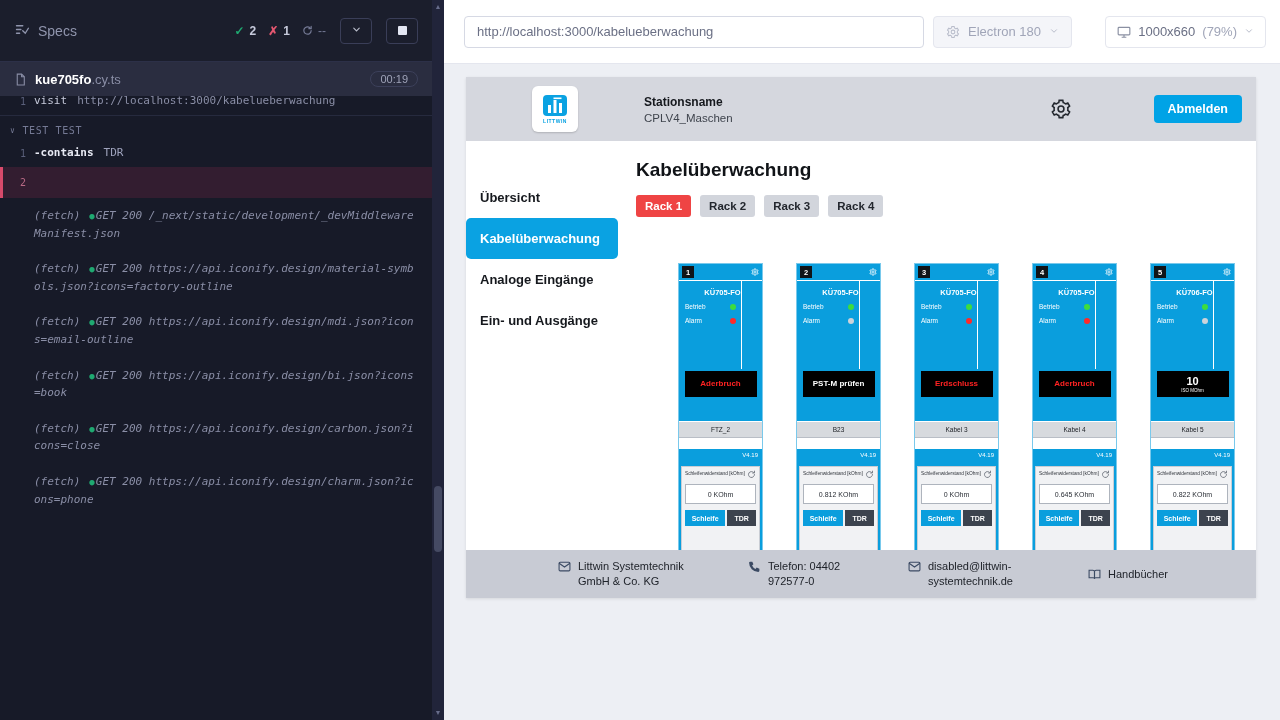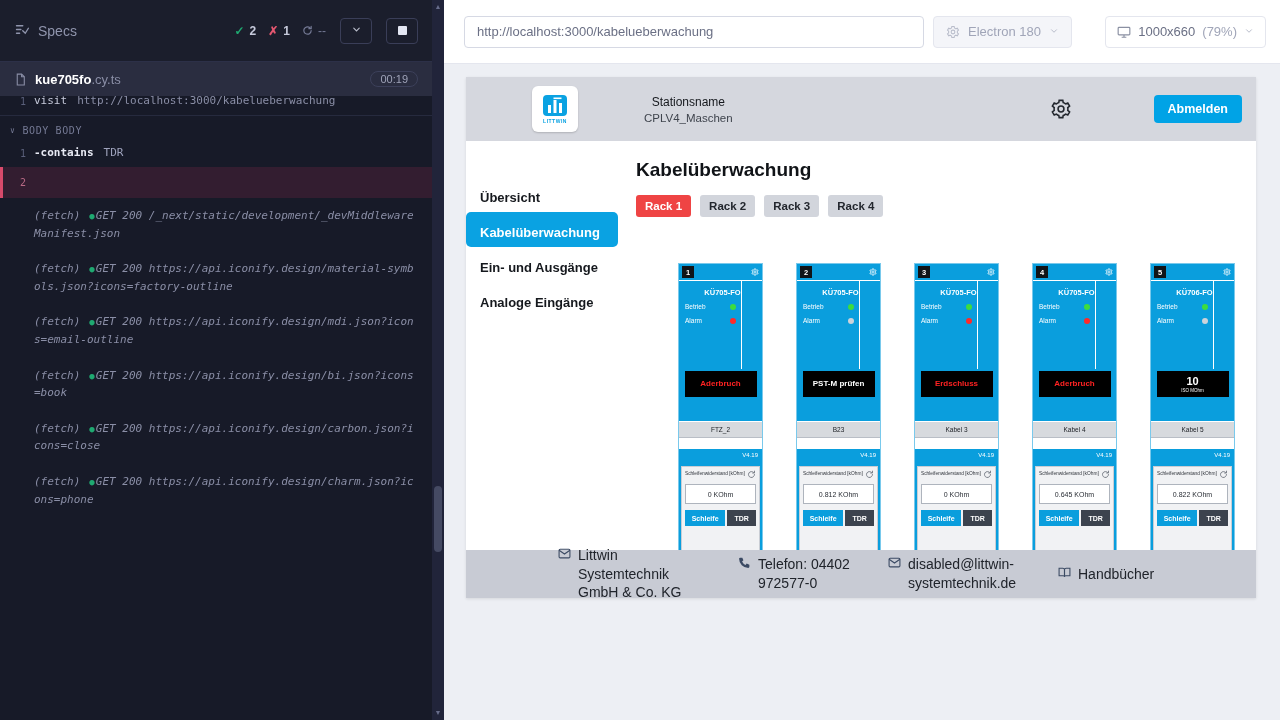--- a/index.html
+++ b/index.html
@@ -87,30 +87,30 @@
   .app { position:absolute; left:22px; top:13px; width:790px; height:521px; background:#fff;
          overflow:hidden; box-shadow:0 1px 3px rgba(0,0,0,.10); }
 
   .app-header { height:64px; background:#d5d7de; display:flex; align-items:center; }
   .logo-wrap { width:152px; flex:none; display:flex; justify-content:center; padding-left:26px; }
   .logo-box { width:46px; height:46px; background:#fff; border-radius:6px;
               box-shadow:0 1px 2px rgba(0,0,0,.18); display:flex; flex-direction:column;
               align-items:center; justify-content:center; gap:2px; }
   .logo-text { font-size:5px; font-weight:bold; color:#0aa2e2; letter-spacing:.5px; }
   .station { margin-left:26px; }
-  .station-label { font-size:12px; font-weight:normal; color:#15181d;text-align:center; }
+  .station-label { font-size:12px; font-weight:bold; color:#15181d; }
   .station-value { font-size:11.5px; color:#3f444d; margin-top:3px; }
   .hdr-gear { margin-left:auto; margin-right:82px; color:#23272e; cursor:pointer; display:flex; }
   .logout-btn { margin-right:14px; background:#00a3e6; color:#fff; border:none; border-radius:4px;
                 font-size:12.5px; font-weight:bold; padding:7px 14px; cursor:pointer;
                 font-family:"Liberation Sans",sans-serif; }
 
   .app-body { display:flex; height:457px; }
   .nav { width:152px; flex:none; padding-top:36px; background:#fff; }
-  .nav-item { font-size:13px; font-weight:bold; color:#15181d; padding:13px 8px 7px 14px; cursor:pointer; }
+  .nav-item { font-size:13px; font-weight:bold; color:#15181d; padding:13px 8px 13px 14px; cursor:pointer; }
   .nav-item.active { background:#0aa2e2; color:#fff; border-radius:5px; }
   .content { flex:1; padding:18px 0 0 18px; }
   .page-title { font-size:19px; font-weight:bold; color:#101317; }
   .tabs { display:flex; gap:9px; margin-top:14px; }
   .tab { font-size:11.5px; font-weight:bold; padding:5px 9px; border-radius:3px; background:#d2d5dc;
          color:#23272e; cursor:pointer; }
   .tab.active { background:#ef4444; color:#fff; }
 
   .cards { display:flex; gap:33px; margin-left:42px; margin-top:46px; }
   .card { width:85px; height:300px; flex:none; background:#0a9edd; border:1px solid #79c9ec;
@@ -145,22 +145,22 @@
   .refresh-icon { color:#7a8089; display:flex; cursor:pointer; }
   .meas-value { margin-top:5px; height:20px; background:#fff; border:1px solid #aeb4bd;
                 display:flex; align-items:center; justify-content:center; font-size:7px; color:#2a2e35; }
   .meas-btns { display:flex; gap:2px; margin-top:6px; }
   .btn-schleife { flex:1.4; height:16px; background:#0a9edd; color:#fff; font-size:7px;
                   font-weight:bold; display:flex; align-items:center; justify-content:center; cursor:pointer; }
   .btn-tdr { flex:1; height:16px; background:#3c434e; color:#fff; font-size:7px; font-weight:bold;
              display:flex; align-items:center; justify-content:center; cursor:pointer; }
 
   .app-footer { position:absolute; left:0; right:0; bottom:0; height:48px; background:#c8cbd4;
-                display:flex; align-items:center; gap:38px; padding-left:92px;
-                font-size:14px; color:#20242b; }
+                display:flex; align-items:center; gap:48px; padding-left:92px;
+                font-size:11px; color:#20242b; }
   .f-item { display:flex; gap:7px; align-items:flex-start; }
   .f-icon { color:#3b4a63; display:flex; padding-top:1px; }
   .f-text { line-height:1.35; }
   .f-w1 { width:122px; } .f-w2 { width:92px; } .f-w3 { width:112px; }
 </style>
 </head>
 <body>
 
 <div class="root">
 
@@ -220,21 +220,21 @@
     </div>
 
     <div class="cmd-log">
       <div class="cmd-row cmd-visit">
         <span class="num">1</span>
         <span><span class="cmd">visit</span><span class="arg">http://localhost:3000/kabelueberwachung</span></span>
       </div>
 
       <div class="section-head">
         <span class="sec-chev">∨</span>
-        <span>BODY BODY</span>
+        <span>TEST TEST</span>
       </div>
 
       <div class="cmd-row cmd-contains">
         <span class="num">1</span>
         <span><span class="cmd">-contains</span><span class="arg">TDR</span></span>
       </div>
 
       <div class="assert-block">
         <span class="num">2</span>
       </div>
@@ -335,22 +335,22 @@
                 <path d="M19.4 13.5a7.6 7.6 0 0 0 0-3l2-1.6-2-3.4-2.4 1a7.6 7.6 0 0 0-2.6-1.5L14 2.6h-4l-.4 2.4a7.6 7.6 0 0 0-2.6 1.5l-2.4-1-2 3.4 2 1.6a7.6 7.6 0 0 0 0 3l-2 1.6 2 3.4 2.4-1a7.6 7.6 0 0 0 2.6 1.5l.4 2.4h4l.4-2.4a7.6 7.6 0 0 0 2.6-1.5l2.4 1 2-3.4z"></path>
               </svg>
           </span>
           <button class="logout-btn">Abmelden</button>
         </header>
 
         <div class="app-body">
           <nav class="nav">
             <div class="nav-item">Übersicht</div>
             <div class="nav-item active">Kabelüberwachung</div>
+            <div class="nav-item">Analoge Eingänge</div>
             <div class="nav-item">Ein- und Ausgänge</div>
-            <div class="nav-item">Analoge Eingänge</div>
           </nav>
 
           <section class="content">
             <h1 class="page-title">Kabelüberwachung</h1>
             <div class="tabs">
               <span class="tab active">Rack 1</span>
               <span class="tab">Rack 2</span>
               <span class="tab">Rack 3</span>
               <span class="tab">Rack 4</span>
             </div>

